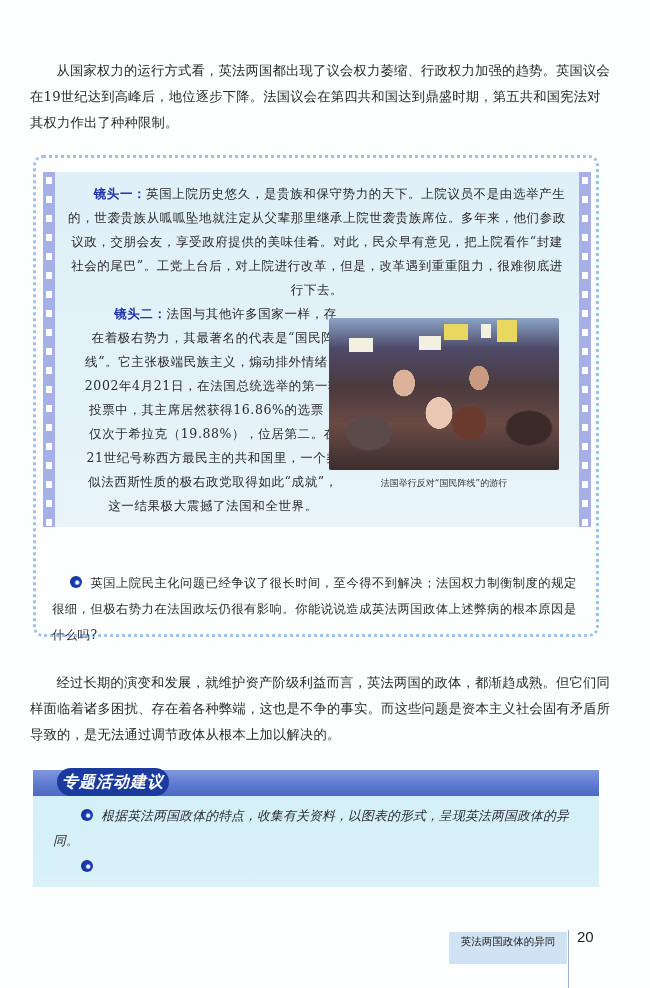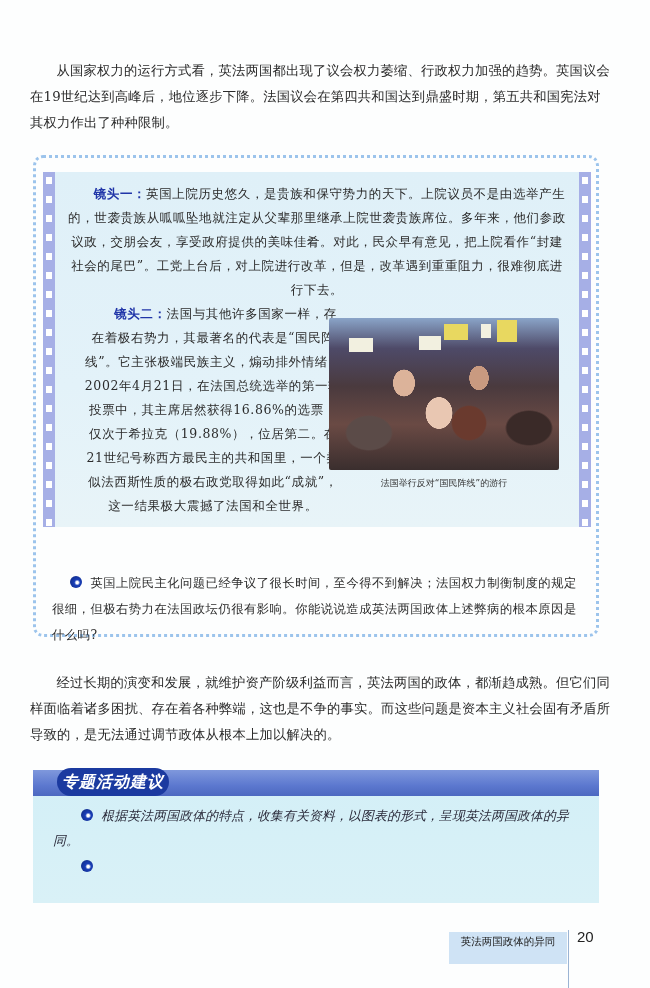--- a/index.html
+++ b/index.html
@@ -35,21 +35,21 @@
              linear-gradient(180deg,#8aa4c8 0%,#4e4a68 20%,#4a3a3e 45%,#6a4a44 70%,#3a2e2e 100%); }
   .photo .sign { position:absolute; background:#f2f0e0; }
   .photo .sign.y { background:#e8d860; }
   .caption { position:absolute; left:329px; top:477px; width:230px; text-align:center;
              font-family:"DejaVu Sans","Liberation Sans",sans-serif; font-size:9px; color:#333; }
 
   .bullet { display:inline-block; width:12px; height:12px; border-radius:50%; vertical-align:-1px;
             background:radial-gradient(circle at 60% 55%, #ffffff 0 12%, #1a3fb8 30%, #0c2478 100%); margin-right:8px; }
   #question { position:absolute; left:52px; top:570px; width:530px; font-size:12.3px; line-height:26px; margin:0; text-indent:1.5em; letter-spacing:0.5px; color:#2b2b2b; }
 
-  .activity { position:absolute; left:33px; top:770px; width:566px; height:133px;
+  .activity { position:absolute; left:33px; top:770px; width:566px; height:117px;
               background:linear-gradient(180deg,#d3eff7 0%,#d9f1f7 100%); }
   .activity-head { position:absolute; left:0; top:0; width:100%; height:26px;
                    background:linear-gradient(180deg,#7f98dc 0%,#5c78cf 60%,#4c68c0 100%); }
   .activity-title { position:absolute; left:24px; top:-2px; height:28px; width:112px; background:#1b3aa0;
                     border-radius:14px; color:#ffffff; font-size:16px; font-weight:bold; font-style:italic;
                     font-family:"DejaVu Sans","Liberation Sans",sans-serif; line-height:28px; text-align:center; letter-spacing:1px; }
   .activity-body { position:absolute; left:20px; top:33px; width:535px; font-size:12.8px; line-height:25px;
                    font-style:italic; font-weight:normal; color:#2a2a3a; margin:0; letter-spacing:0.2px; }
   .activity-body p { margin:0 0 1px 0; text-indent:2.2em; }
 

